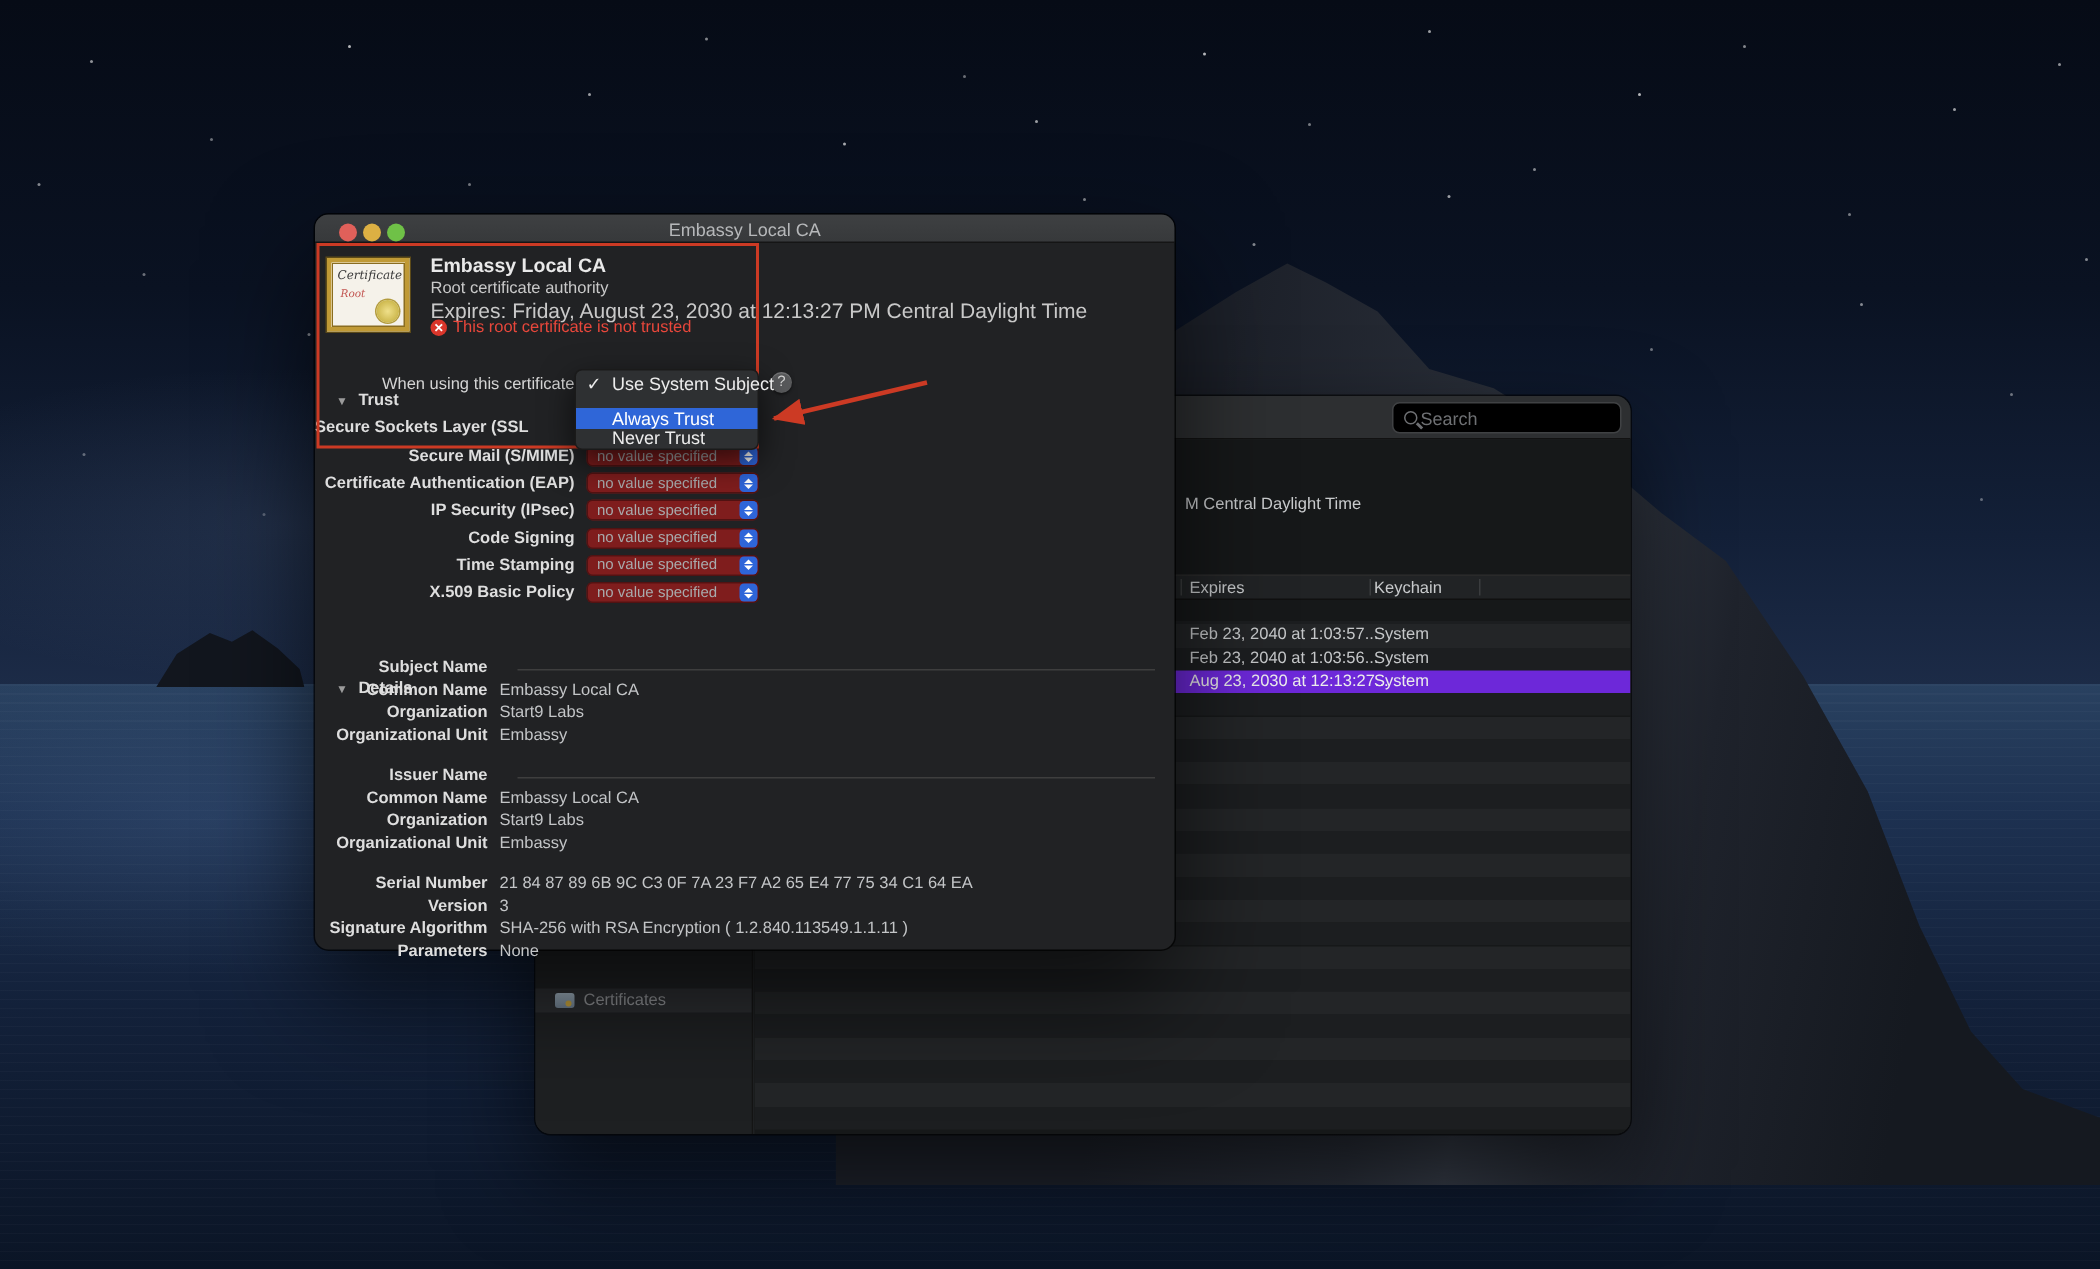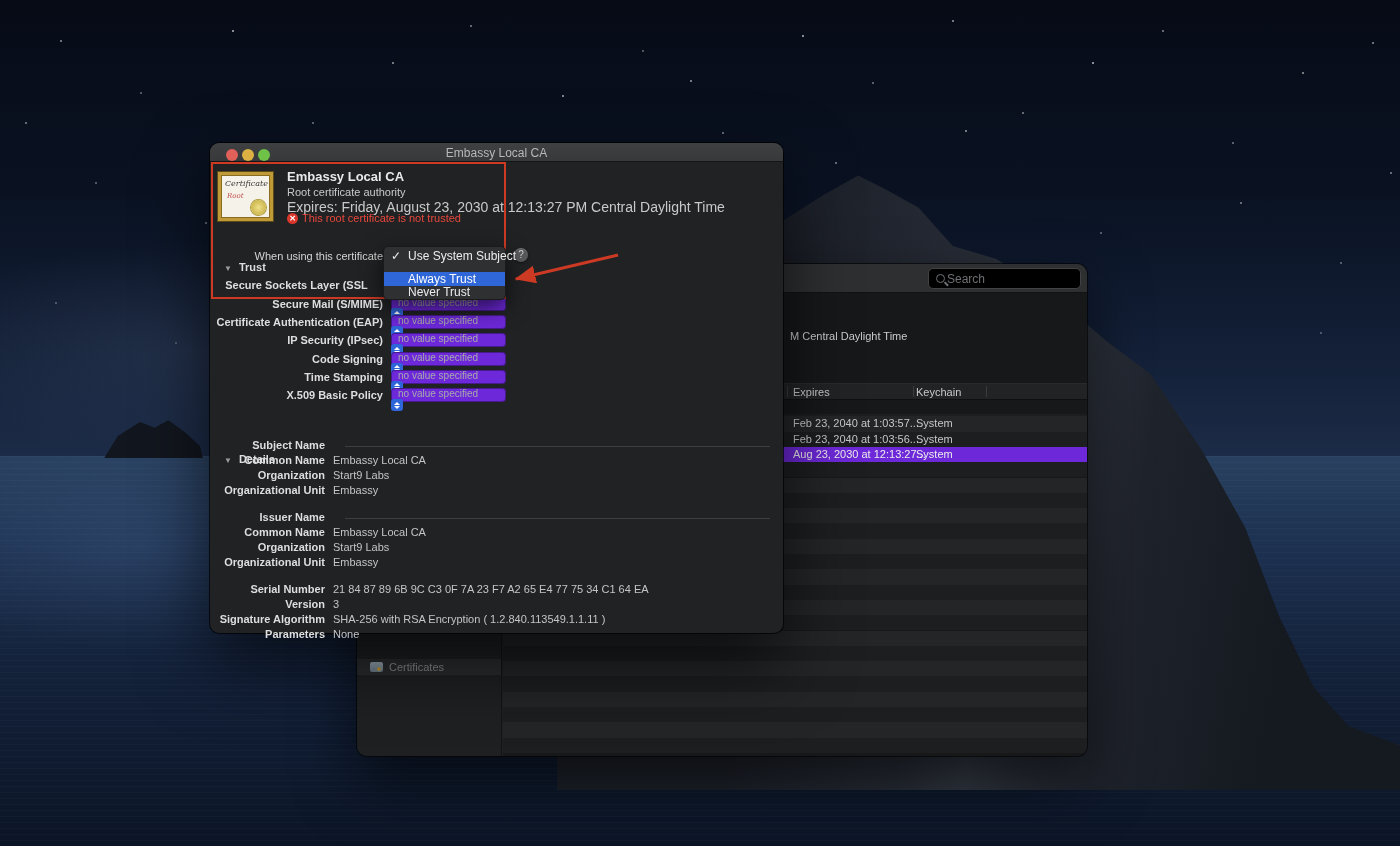--- a/index.html
+++ b/index.html
@@ -91,28 +91,28 @@
   .hdr-sub  { position:absolute; left:77px; top:43px; font-size:11px; color:#c9c9c9; }
   .hdr-exp  { position:absolute; left:77px; top:56px; font-size:14px; color:#c9c9c9; }
   .hdr-warn { position:absolute; left:77px; top:69px; font-size:11px; color:#e8473b; display:flex; align-items:center; gap:4px; }
   .warn-dot { width:11px; height:11px; border-radius:50%; background:#da362b; color:#fff; font-size:8px;
     line-height:11px; text-align:center; font-weight:bold; flex:0 0 auto; }
 
   .section-hdr { position:absolute; font-size:11px; font-weight:bold; color:#dedede;margin-top:33px; }
   .tri { color:#9b9b9b; font-size:8px; margin-right:7px; }
 
   .when-label { position:absolute; right:400px; top:107px; font-size:11px; color:#d4d4d4; white-space:nowrap; }
-  .ssl-label  { position:absolute; left:0; top:136px; width:173px; text-align:center; font-size:11px;
+  .ssl-label  { position:absolute; left:0; top:136px; width:173px; text-align:left; font-size:11px;
     font-weight:bold; color:#dedede; white-space:nowrap; overflow:hidden; }
 
   .policy-row { position:absolute; left:0; right:0; height:15px; }
   .policy-row .plabel { position:absolute; left:0; width:173px; top:1px; text-align:right; font-size:11px;
     font-weight:bold; color:#dedede; white-space:nowrap; }
-  .popup { position:absolute; left:181px; top:0; width:115px; height:14px; background:#6d28d9; border-radius:4px;
-    display:flex; box-shadow:inset 0 0 0 1px rgba(0,0,0,.35);flex-direction:column; }
+  .popup { position:absolute; left:181px; top:0; width:115px; height:14px; background:#7f1d1d; border-radius:4px;
+    display:flex; align-items:center; box-shadow:inset 0 0 0 1px rgba(0,0,0,.35); }
   .popup .pval { flex:1; font-size:10px; color:#a8aaac; padding-left:7px; white-space:nowrap; }
   .stepper { width:12px; height:12px; margin-right:1px; border-radius:3px; background:#2e65d9;
     display:flex; flex-direction:column; align-items:center; justify-content:center; flex:0 0 auto; }
   .chev-up { width:0; height:0; border-left:3px solid transparent; border-right:3px solid transparent;
     border-bottom:3px solid #fff; margin-bottom:1px; }
   .chev-down { width:0; height:0; border-left:3px solid transparent; border-right:3px solid transparent;
     border-top:3px solid #fff; }
 
   .detail-row { position:absolute; left:0; right:8px; height:15px; }
   .detail-row .dlabel { position:absolute; left:0; width:115px; top:1px; text-align:right; font-size:11px;

